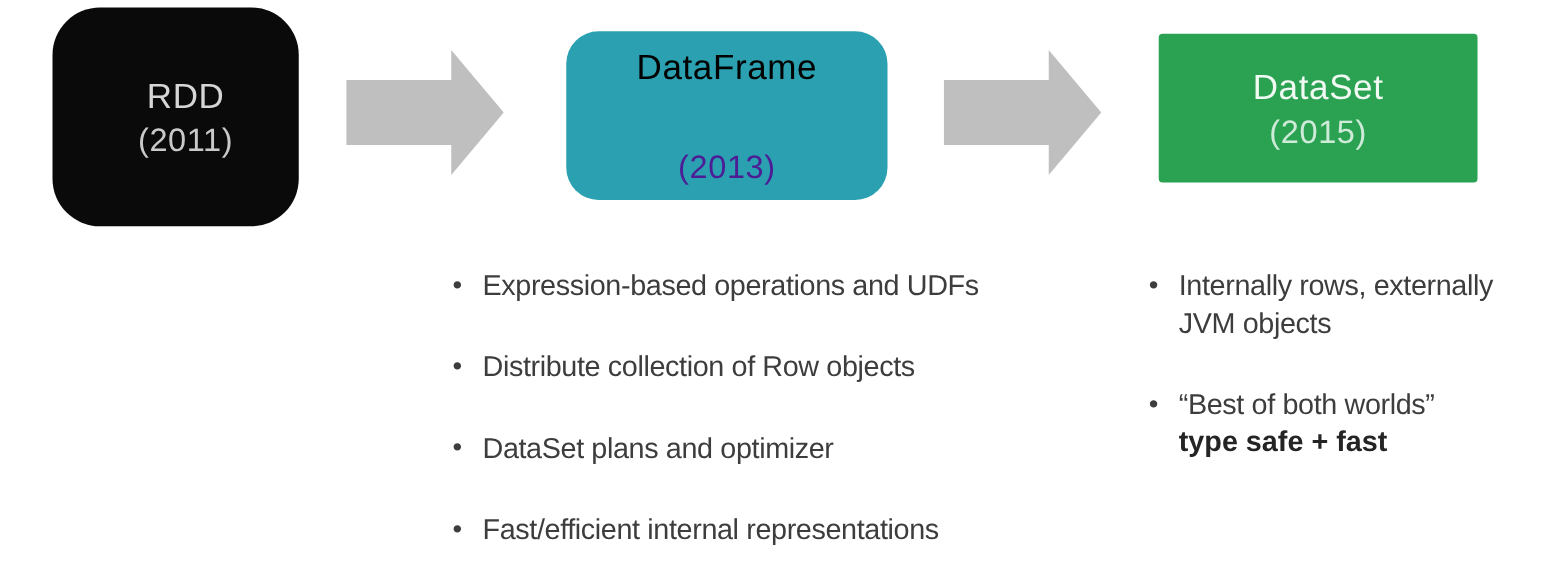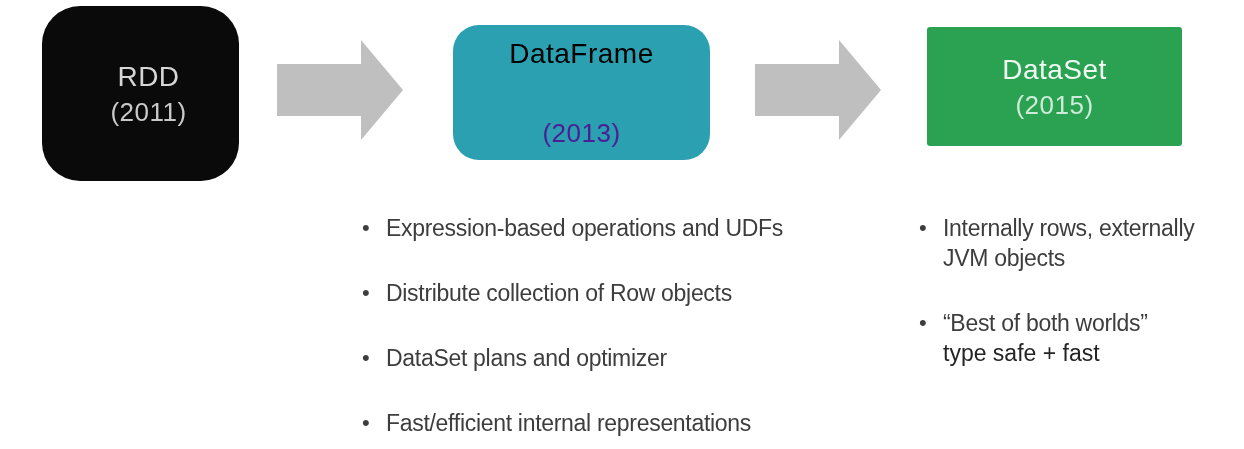--- a/index.html
+++ b/index.html
@@ -95,21 +95,21 @@
   }
   .bullet-col li::before {
     content: "\2022";
     position: absolute;
     left: 2px;
     top: 0;
     font-size: 22px;
     color: #3d3d3d;
   }
   .emph {
-    font-weight: 400;
+    font-weight: 700;
     color: #242424;
     letter-spacing: 0px;
     text-align: right;
   }
 </style>
 </head>
 <body>
 
 <div class="canvas">
 

